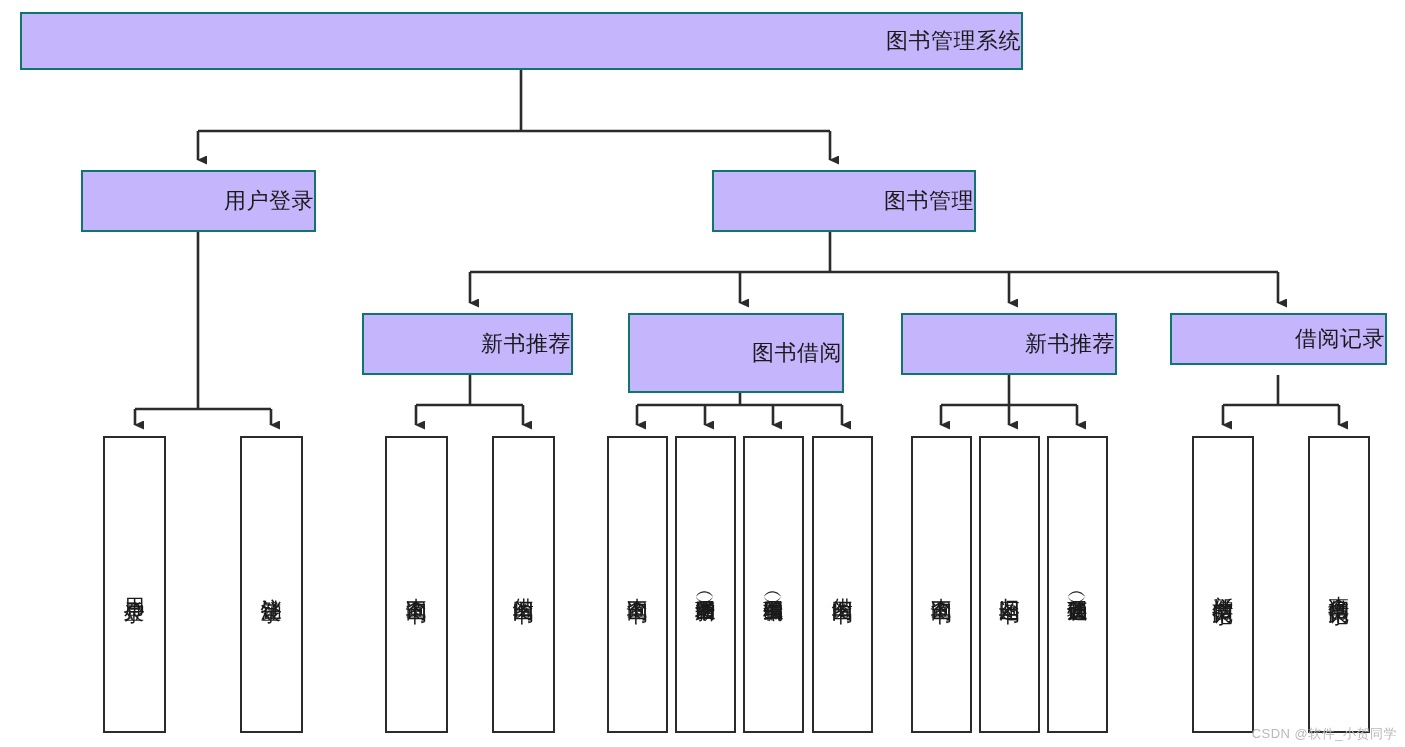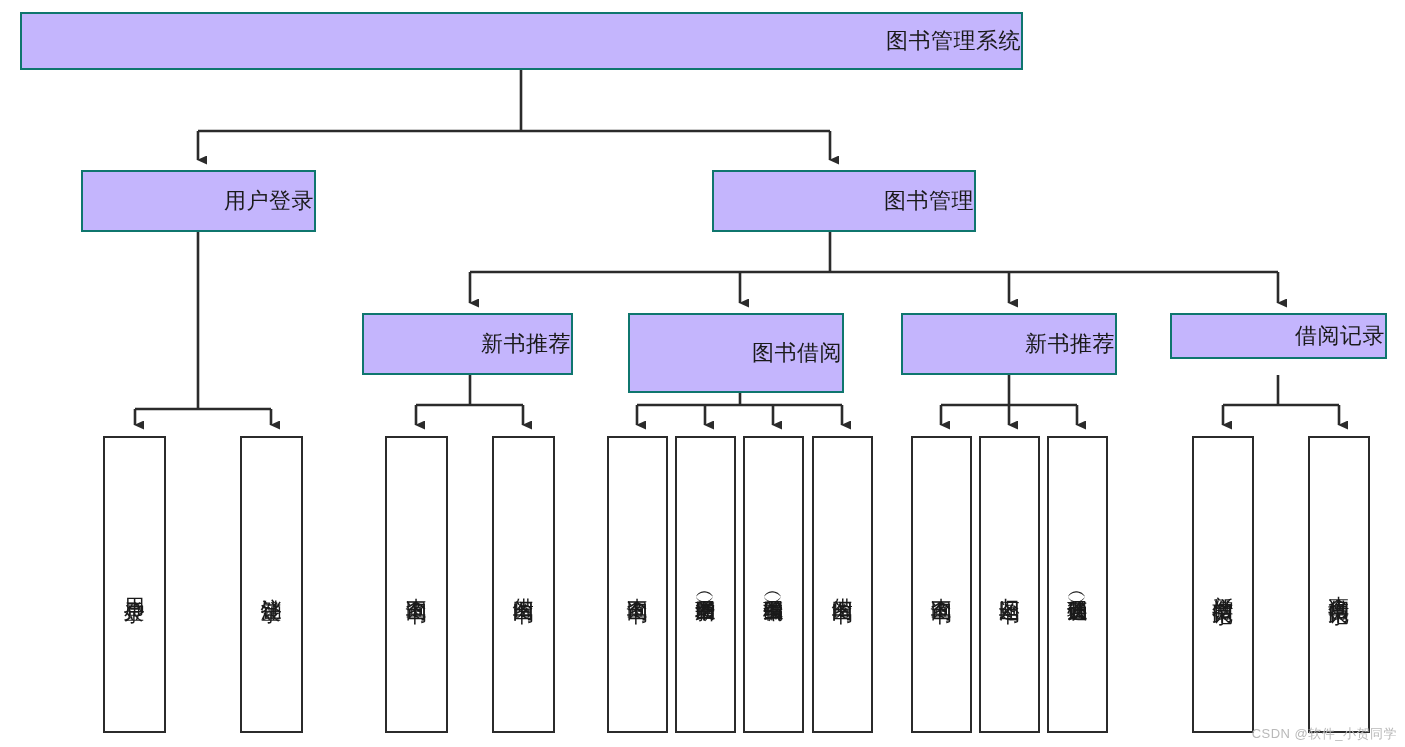--- a/index.html
+++ b/index.html
@@ -145,21 +145,21 @@
 
   <div class="node-box" style="left:362px; top:313px; width:211px; height:62px;">
     <span class="node-label">新书推荐</span>
   </div>
   <div class="node-box" style="left:628px; top:313px; width:216px; height:80px;">
     <span class="node-label">图书借阅</span>
   </div>
   <div class="node-box" style="left:901px; top:313px; width:216px; height:62px;">
     <span class="node-label">新书推荐</span>
   </div>
-  <div class="node-box" style="left:1170px; top:313px; width:217px; height:46px;font-family:Liberation Serif, serif;">
+  <div class="node-box" style="left:1170px; top:313px; width:217px; height:52px;font-family:Liberation Serif, serif;">
     <span class="node-label">借阅记录</span>
   </div>
 
   <div class="leaf-box" style="left:103px; top:436px; width:63px; height:297px;">
     <span class="leaf-label">用户登录</span>
   </div>
   <div class="leaf-box" style="left:240px; top:436px; width:63px; height:297px;">
     <span class="leaf-label">注销登录</span>
   </div>
 

